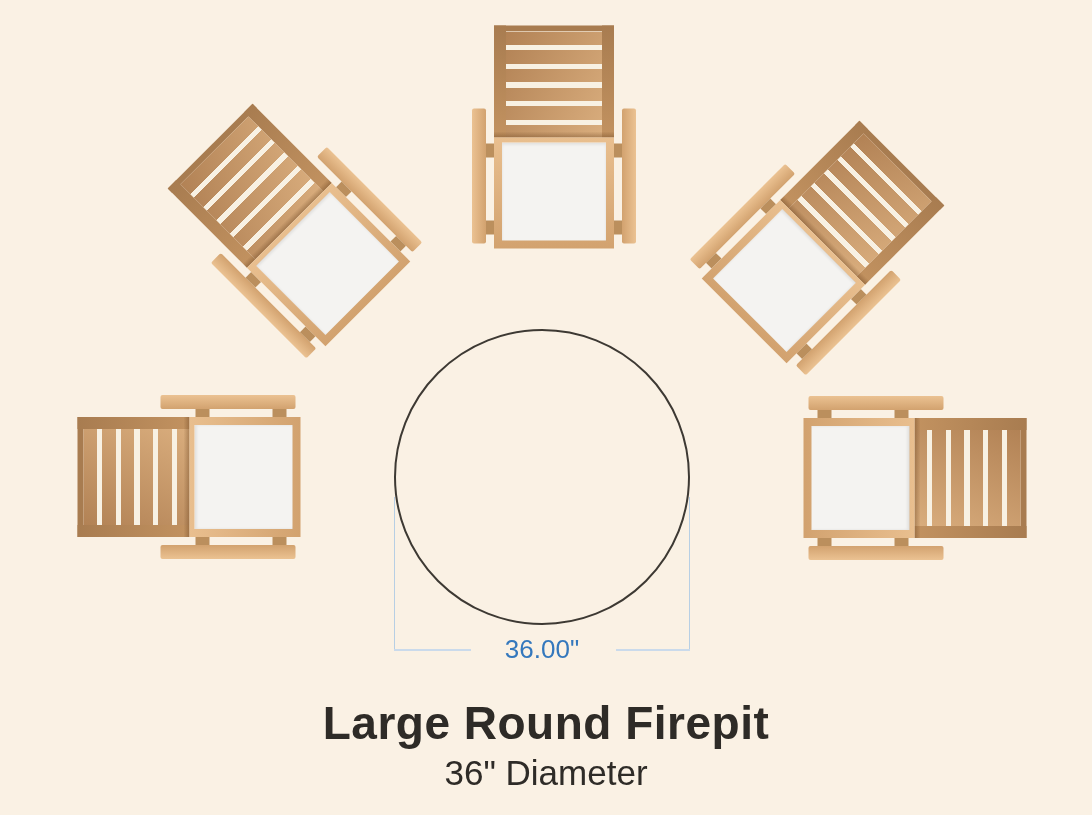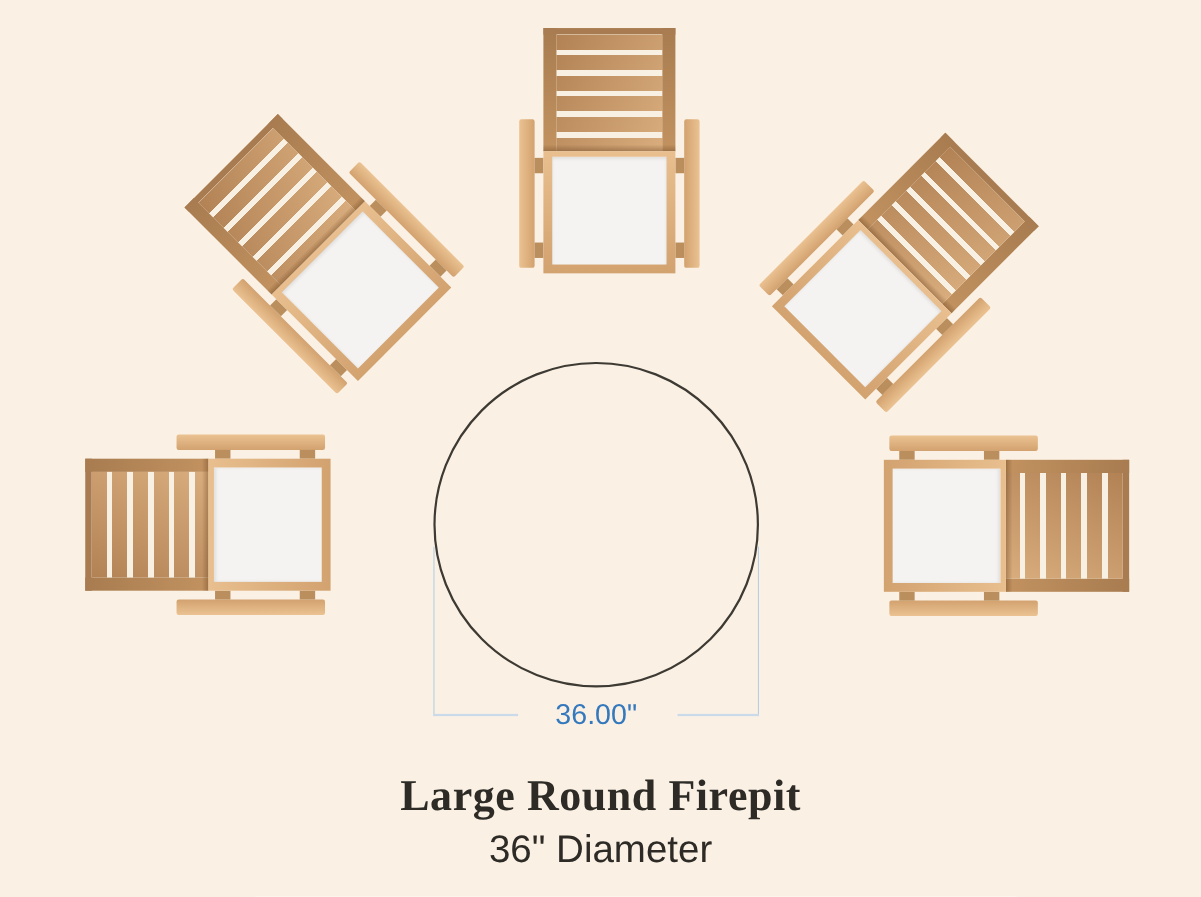--- a/index.html
+++ b/index.html
@@ -83,22 +83,22 @@
   .dim-seg.right{left:616px;width:74px}
   .dim-label{
     position:absolute;left:394px;width:296px;top:635px;
     text-align:center;
     font-size:26px;line-height:28px;
     color:var(--dimension-text,#3478bd);
   }
   
   .caption{position:absolute;left:0;top:699px;width:100%;text-align:center;color:var(--text,#2e2b27);}
   .caption .title{
-    font-family:Liberation Serif, serif;font-weight:700;
-    font-size:40px;line-height:48px;letter-spacing:.5px;
+    font-family:Liberation Sans, sans-serif;font-weight:700;
+    font-size:46px;line-height:48px;letter-spacing:.5px;
   }
   .caption .subtitle{
     font-family:"Liberation Sans",sans-serif;font-weight:400;
     font-size:35px;line-height:38px;margin-top:7px;
   }
 </style>
 </head>
 <body>
 
 <div class="stage">

